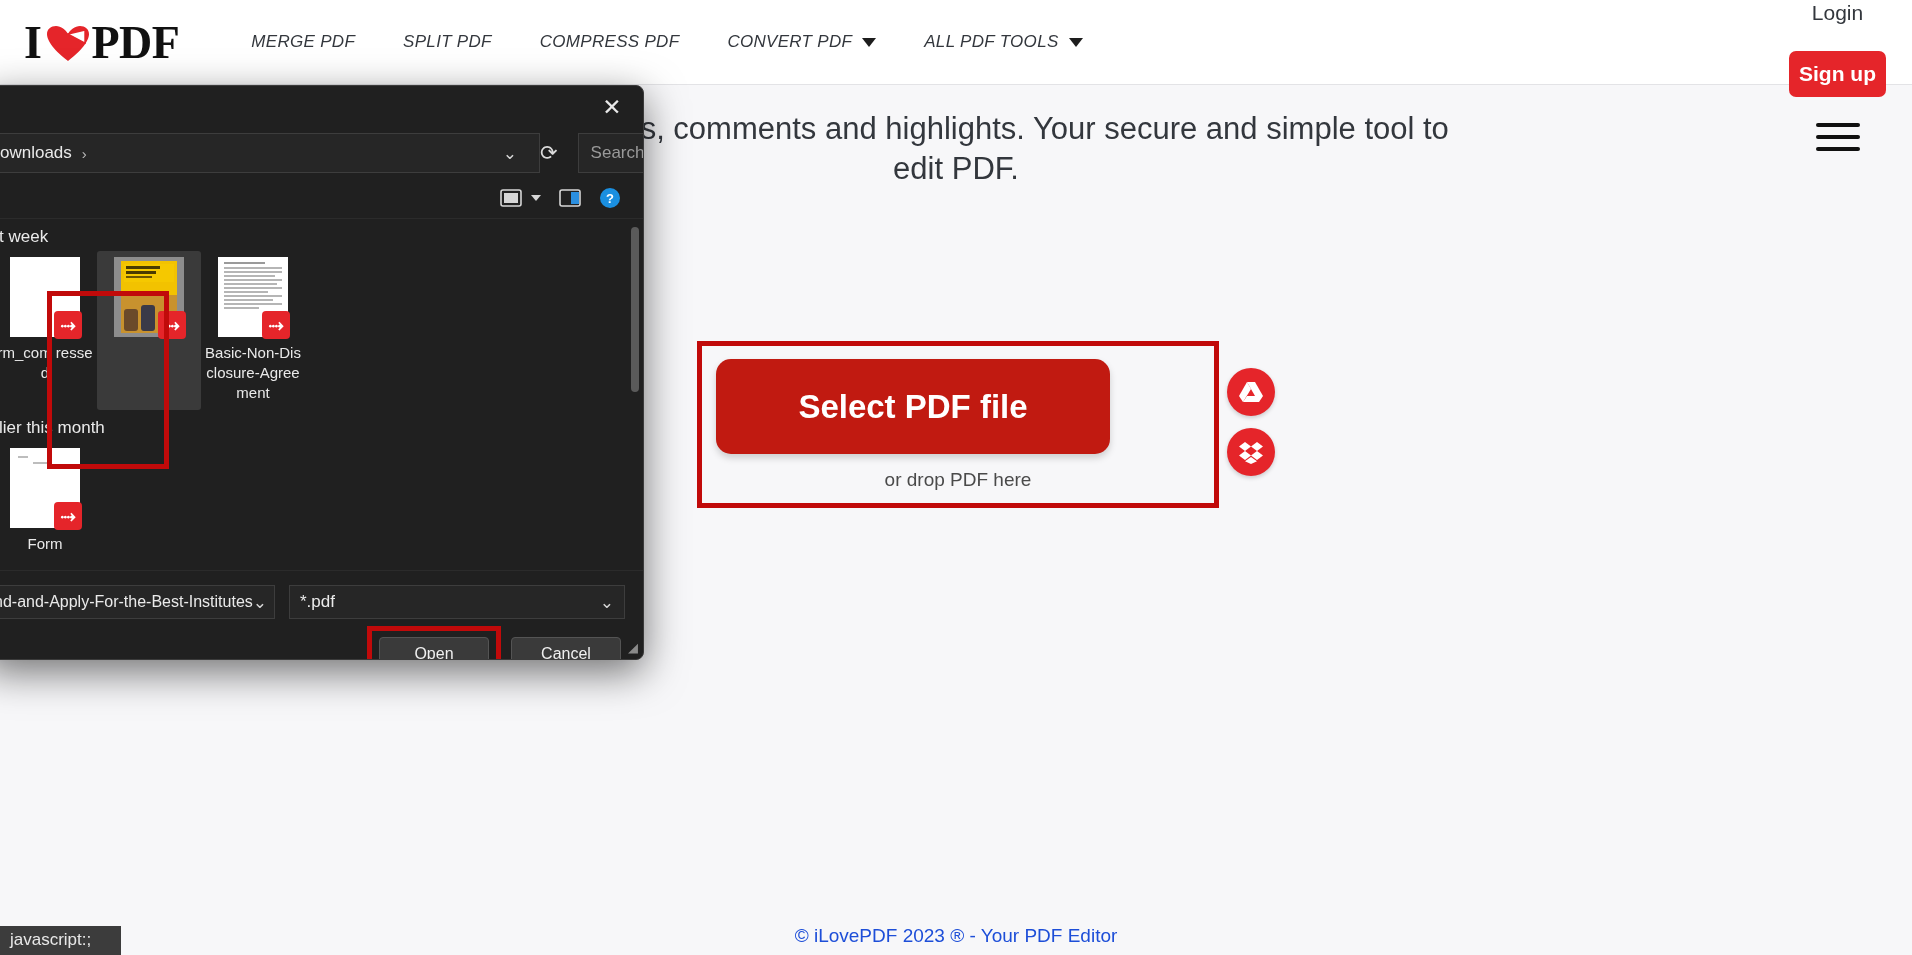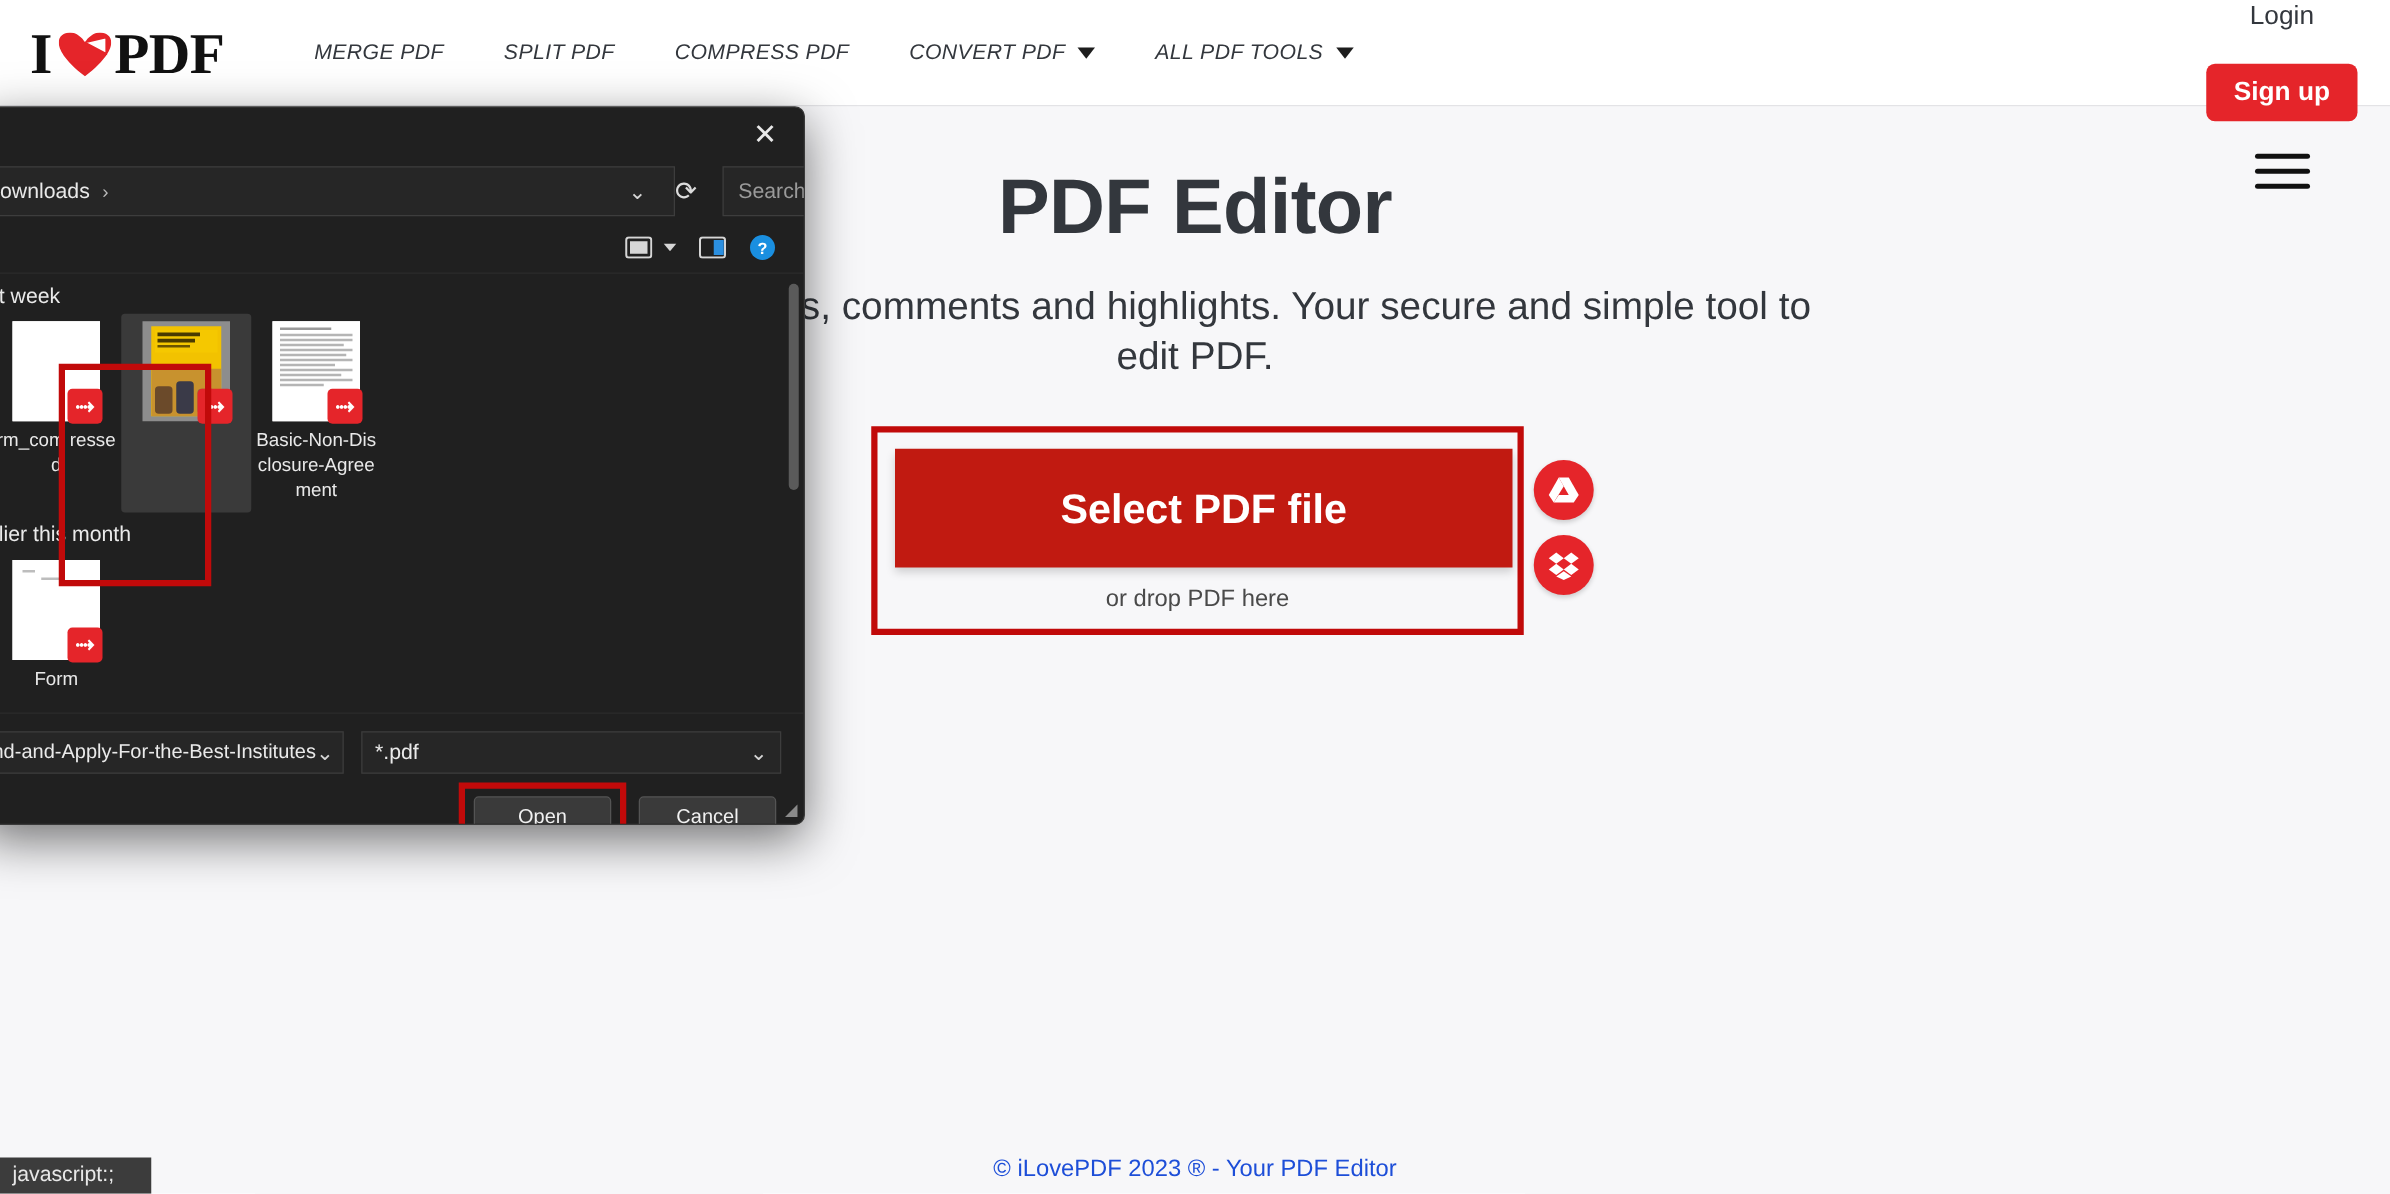--- a/index.html
+++ b/index.html
@@ -42,43 +42,43 @@
   }
   .topbar-right {
     margin-left: auto; display: flex; align-items: center; gap: 26px;
     margin-right: 26px;
     flex-direction: column;
   }
   .desktop-icon { width: 48px; height: 42px; cursor: pointer; }
   .login-link { font-size: 21px; color: #33373d; cursor: pointer; }
   .signup-btn {
     background: #e5252a; color: #fff; font-size: 21px; font-weight: bold;
-    padding: 11px 22px; border-radius: 7px; border: none; cursor: pointer;
+    padding: 11px 10px; border-radius: 7px; border: none; cursor: pointer;
     font-family: "Liberation Sans", sans-serif;
   }
   .burger { width: 44px; cursor: pointer; display: flex; flex-direction: column; gap: 8px; }
   .burger span { display: block; height: 4px; background: #111; border-radius: 2px; }
 
   .hero { position: absolute; top: 85px; left: 0; width: 1912px; text-align: center; }
   .hero h1 {
     font-size: 62px; font-weight: bold; color: #33373d; margin-top: 45px;
     letter-spacing: -0.5px;
   }
   .hero p {
     font-size: 31px; color: #33373d; line-height: 1.28; margin-top: 24px;
     max-width: 1020px; margin-left: auto; margin-right: auto; font-weight: 300;
   }
 
   .drop-wrap {
     position: absolute; left: 697px; top: 341px; width: 522px; height: 167px;
     border: 5px solid #c10a0a; background: #f7f7f9;
   }
   .select-btn {
-    position: absolute; left: 14px; top: 13px; width: 494px; height: 95px;
-    background: #c11a11; color: #fff; border: none; border-radius: 0;
+    position: absolute; left: 14px; top: 13px; width: 394px; height: 95px;
+    background: #c11a11; color: #fff; border: none; border-radius: 15px;
     font-size: 33px; font-weight: bold; cursor: pointer;
     font-family: "Liberation Sans", sans-serif;
     box-shadow: 0 4px 7px rgba(0,0,0,0.17);
   }
   .drop-hint {
     position: absolute; left: 0; right: 0; top: 123px; text-align: center;
     font-size: 19px; color: #4a4a4a;
   }
   .cloud-col { position: absolute; left: 1227px; top: 368px; display: flex; flex-direction: column; gap: 12px; }
   .cloud-btn {
@@ -242,21 +242,20 @@
         <button class="signup-btn">Sign up</button>
         <span class="burger">
           <span></span>
             <span></span>
             <span></span>
         </span>
       </div>
     </div>
 
     <div class="hero">
-      <h1>PDF Editor</h1>
       <p>g text, shapes, comments and highlights. Your secure and simple tool to edit PDF.</p>
     </div>
 
     <div class="drop-wrap">
       <button class="select-btn">Select PDF file</button>
       <div class="drop-hint">or drop PDF here</div>
     </div>
 
     <div class="cloud-col">
       <div class="cloud-btn">

